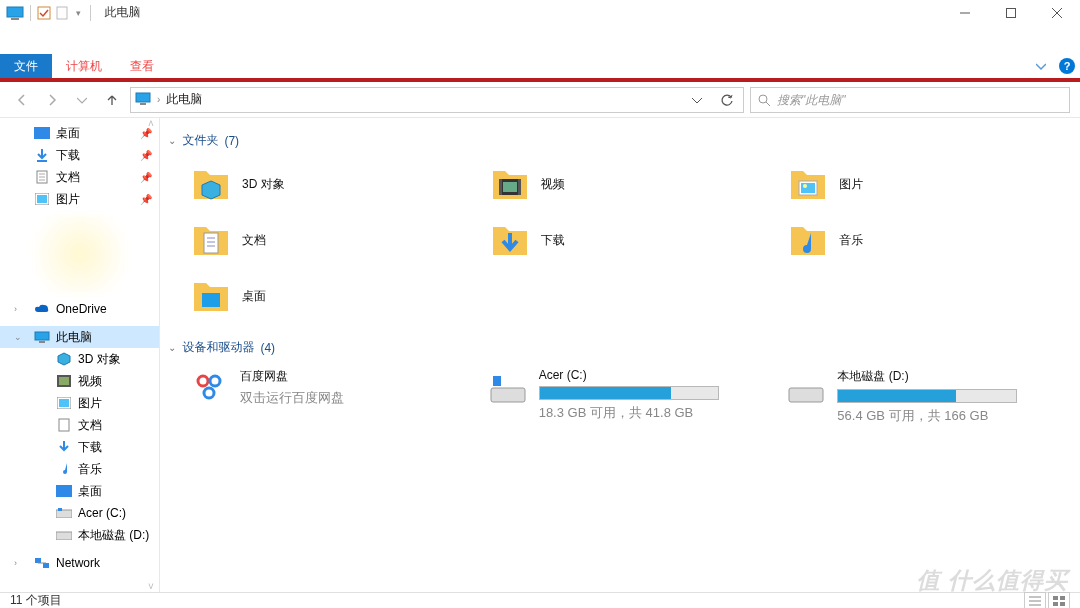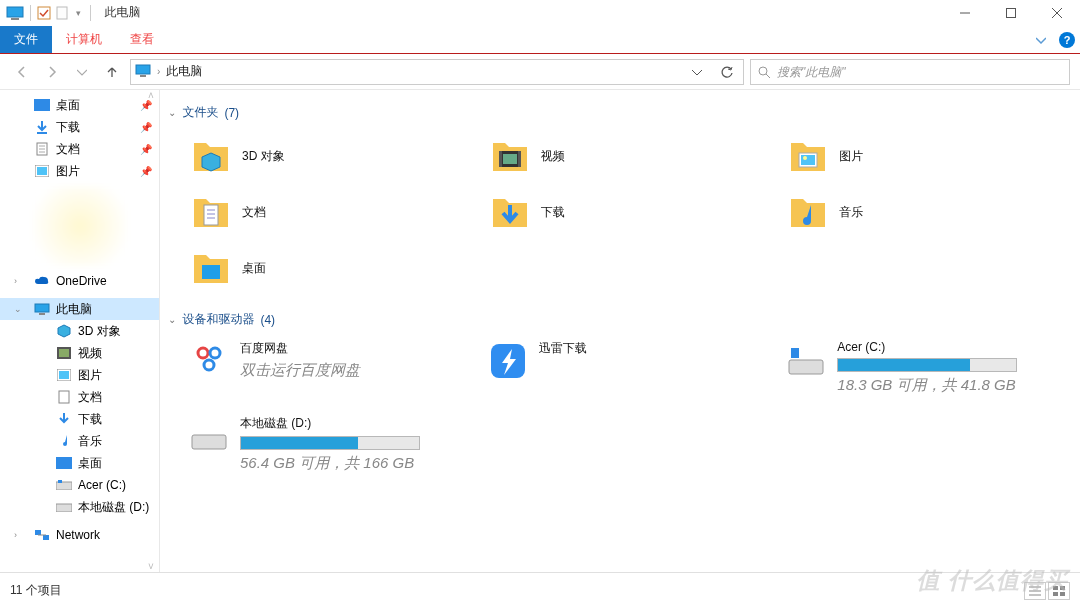--- a/index.html
+++ b/index.html
@@ -7,21 +7,21 @@
 
 
 .titlebar { height: 26px; display: flex; align-items: center; background: #fff; border-bottom: 1px solid #fff; }
 .titlebar .qat { display: flex; align-items: center; gap: 4px; padding: 0 6px; }
 .titlebar .title-sep { width: 1px; height: 16px; background: #ccc; margin: 0 2px; }
 .titlebar .win-title { flex: 1; padding-left: 6px; color: #333; }
 .titlebar .win-controls { display: flex; }
 .titlebar .win-controls .btn { width: 46px; height: 26px; display: flex; align-items: center; justify-content: center; color: #555; cursor: default; }
 
 
-.ribbon { height: 28px; display: flex; align-items: stretch; background: #fff; border-bottom: 1px solid #b91c1c; }
+.ribbon { height: 28px; display: flex; align-items: stretch; background: #fff; border-bottom: 4px solid #b91c1c; margin-top: 28px; }
 .ribbon .tab { padding: 0 14px; display: flex; align-items: center; color: #ef4444; cursor: default; }
 .ribbon .tab.file { background: #1979ca; color: #fff; }
 .ribbon .spacer { flex: 1; }
 .ribbon .expand { width: 26px; display: flex; align-items: center; justify-content: center; color: #5b9bd5; }
 .ribbon .help { width: 26px; display: flex; align-items: center; justify-content: center; }
 .ribbon .help .circ { width: 16px; height: 16px; border-radius: 50%; background: #0078d7; color: #fff; display: flex; align-items: center; justify-content: center; font-size: 11px; font-weight: bold; }
 
 
 .addr-row { height: 36px; display: flex; align-items: center; padding: 4px 10px; gap: 6px; border-bottom: 1px solid #e8e8e8; }
 .nav-btn { width: 24px; height: 24px; display: flex; align-items: center; justify-content: center; color: #aaa; }
@@ -56,26 +56,26 @@
 .folder-grid { display: grid; grid-template-columns: repeat(3, 1fr); gap: 2px 10px; padding: 6px 0 10px 24px; }
 .folder-item { display: flex; align-items: center; gap: 10px; padding: 6px; }
 .folder-item .ficon { width: 42px; height: 42px; display: flex; align-items: center; justify-content: center; }
 .folder-item .flabel { color: #111; }
 
 .drive-grid { display: grid; grid-template-columns: repeat(3, 1fr); gap: 12px 10px; padding: 6px 0 10px 24px; }
 .drive-item { display: flex; align-items: flex-start; gap: 10px; padding: 4px; }
 .drive-item .dicon { width: 42px; height: 42px; display: flex; align-items: center; justify-content: center; }
 .drive-item .dinfo { flex: 1; display: flex; flex-direction: column; gap: 4px; }
 .drive-item .dname { color: #111; }
-.drive-item .dsub { color: #888; font-size: 15px; font-style: italic; }
+.drive-item .dsub { color: #888; font-size: 13px; }
 .drive-bar { width: 180px; height: 14px; border: 1px solid #b8b8b8; background: #e8e8e8; position: relative; }
 .drive-bar .fill { position: absolute; left: 0; top: 0; bottom: 0; background: #26a0da; }
 
 
-.statusbar { height: 36px; border-top: 1px solid #e0e0e0; display: flex; align-items: center; padding: 0 10px; color: #333; justify-content: space-between; }
+.statusbar { height: 16px; border-top: 1px solid #e0e0e0; display: flex; align-items: center; padding: 0 10px; color: #333; justify-content: space-between; }
 .statusbar .view-toggles { display: flex; gap: 2px; }
 .statusbar .vbtn { width: 22px; height: 18px; border: 1px solid #ccc; display: flex; align-items: center; justify-content: center; }
 
 
 svg { display: block; }
 
 
 .watermark { position: absolute; right: 12px; bottom: 12px; color: #bbb; font-size: 23px; font-style: italic; opacity: 0.5; pointer-events: none; font-weight: bold; letter-spacing: 1px; }
 </style>
 </head>
@@ -451,31 +451,20 @@
               <circle cx="20" cy="24" r="5" fill="none" stroke="#2e8ae6" stroke-width="3"></circle>
             </svg>
           </span>
         <div class="dinfo">
           <span class="dname">百度网盘</span>
           <span class="dsub">双击运行百度网盘</span>
         </div>
       </div>
       <div class="drive-item">
         <span class="dicon">
-            <svg width="40" height="40">
-              <rect x="3" y="3" width="34" height="34" rx="8" fill="#2f8df0"></rect>
-              <path d="M24 8 L14 22 L20 22 L16 34 L28 18 L22 18 Z" fill="#fff"></path>
-            </svg>
-          </span>
-        <div class="dinfo">
-          <span class="dname">迅雷下载</span>
-        </div>
-      </div>
-      <div class="drive-item">
-        <span class="dicon">
             <svg width="42" height="42">
               <rect x="4" y="20" width="34" height="14" rx="2" fill="#ddd" stroke="#999"></rect>
               <rect x="6" y="8" width="8" height="8" fill="#2e8ae6"></rect>
               <rect x="6" y="16" width="8" height="2" fill="#2e8ae6"></rect>
             </svg>
           </span>
         <div class="dinfo">
           <span class="dname">Acer (C:)</span>
           <div class="drive-bar">
               <div class="fill" style="width:74%"></div>

